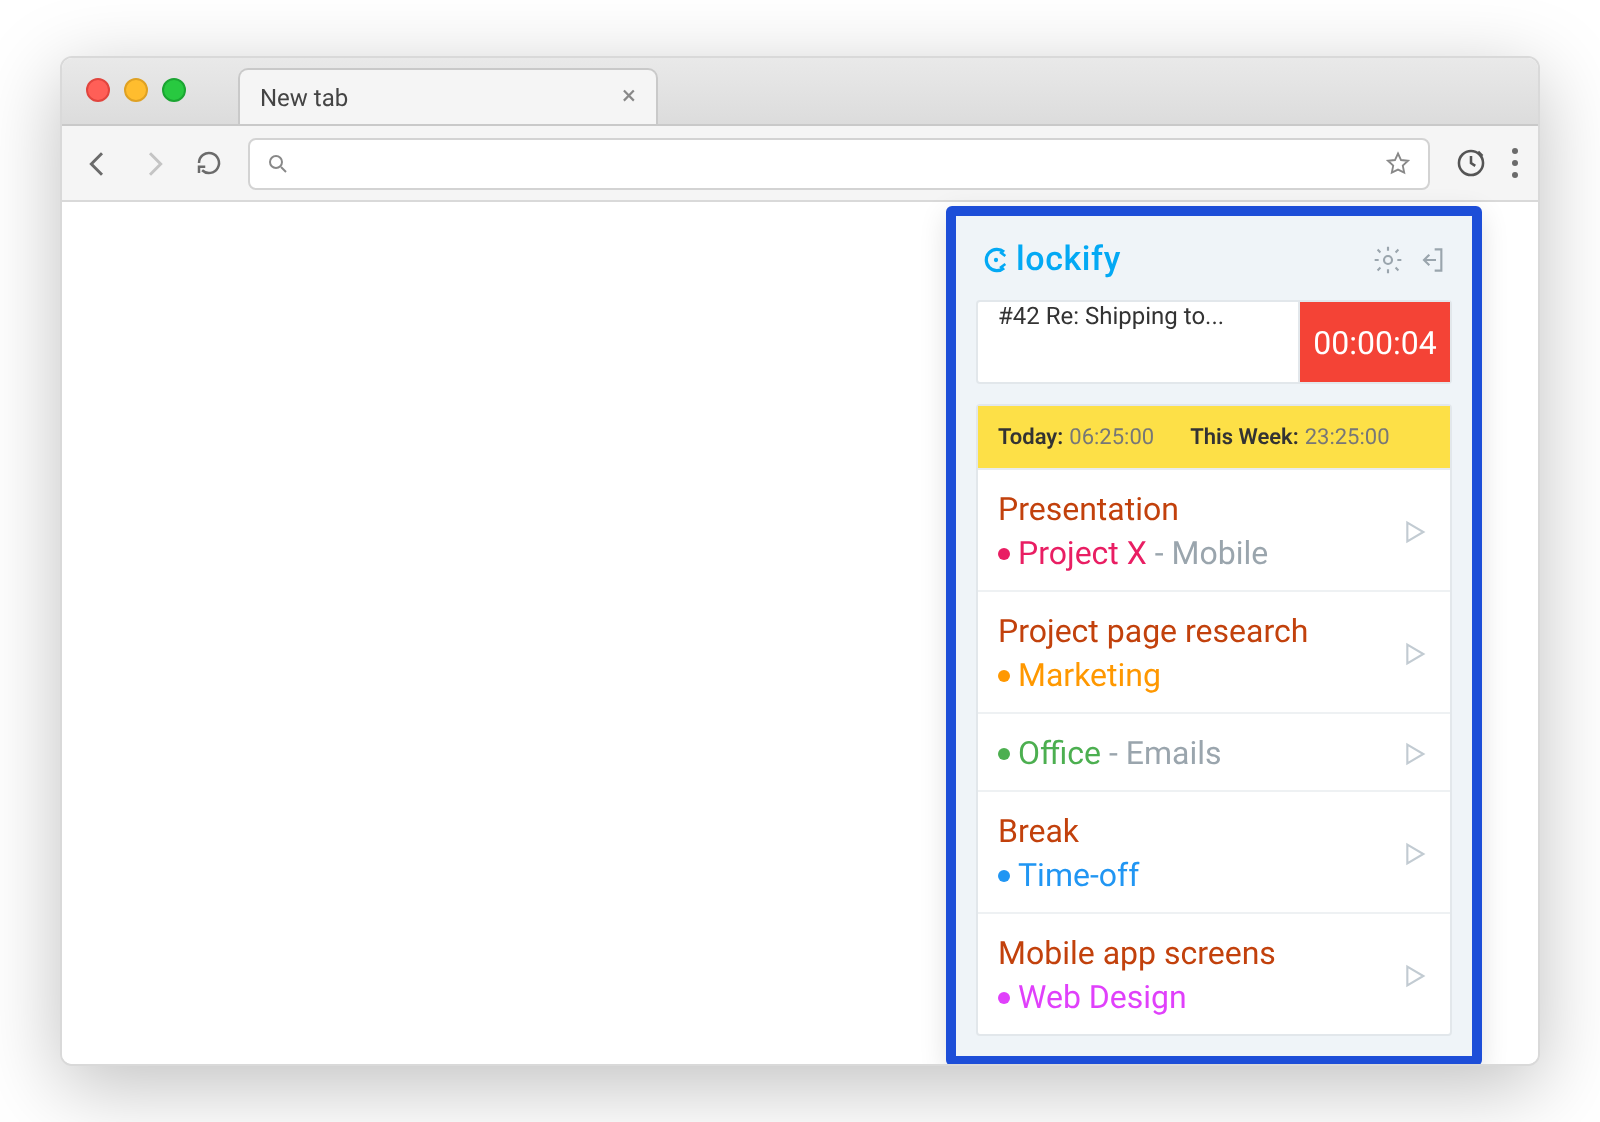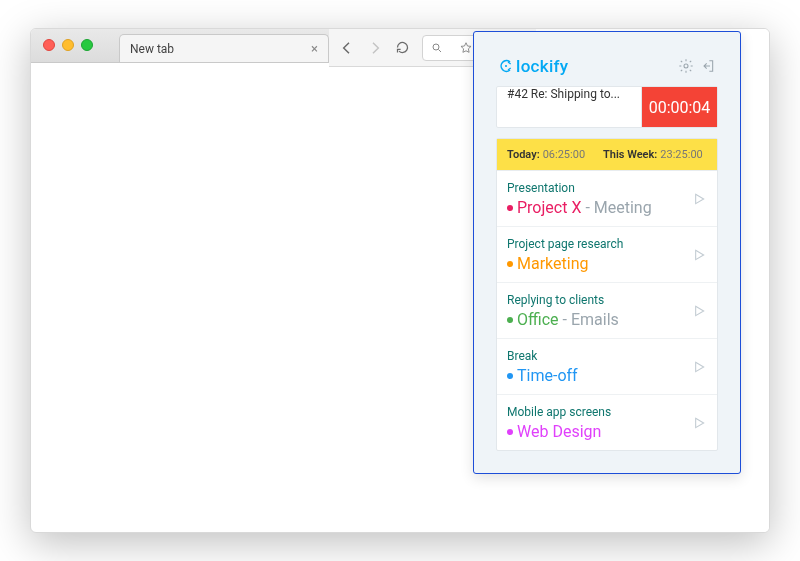--- a/index.html
+++ b/index.html
@@ -12,21 +12,21 @@
   }
   .window {
     position: absolute;
     left: 30px; top: 28px;
     width: 740px; height: 505px;
     background: #fff;
     border: 1px solid #d9d9d9;
     border-radius: 6px;
     box-shadow: 0 10px 40px rgba(0,0,0,0.25);
     overflow: hidden;
-    display: flex; flex-direction: row;
+    display: flex; flex-direction: column;
   }
   
   .titlebar {
     height: 34px;
     background: linear-gradient(#e9e9e9,#dcdcdc);
     border-bottom: 1px solid #c9c9c9;
     display: flex; align-items: flex-end;
     padding-left: 10px;
     position: relative;
   }
@@ -76,24 +76,24 @@
   .menu-dots { color: #6b6b6b; font-size: 16px; letter-spacing: 0; line-height: 4px; display:flex; flex-direction:column; gap:3px; align-items:center;}
   .menu-dots span{ width:3px;height:3px;background:#6b6b6b;border-radius:50%;}
   .content { flex: 1; background: #fff; position: relative; }
 
   
   .popup {
     position: absolute;
     right: 28px; top: 2px;
     width: 268px;
     background: #eff4f8;
-    border: 1px solid #1d4ed8;
+    border: 5px solid #1d4ed8;
     border-radius: 3px;
     box-shadow: 0 4px 14px rgba(0,0,0,0.12);
-    padding: 22px;
+    padding: 10px;
     display: flex; flex-direction: column;
     gap: 10px;
   }
   .popup-header {
     display: flex; align-items: center;
     gap: 6px;
     padding: 2px 2px 0 2px;
   }
   .brand { color: #03a9f4; font-weight: 500; font-size: 17px; letter-spacing: 0.3px; display:flex; align-items:center; gap:2px;}
   .brand .brand-icon{ display:inline-flex; }
@@ -133,21 +133,21 @@
   .summary b { color:#333; font-weight:600; margin-right:3px;}
   .summary span.val{ color:#777; }
   .entry {
     border-bottom: 1px solid #eef1f3;
     padding: 10px 10px 9px 10px;
     display:flex; align-items:center;
     gap:8px;
   }
   .entry:last-child{ border-bottom:none;gap:12px;}
   .entry-main { flex:1; display:flex; flex-direction:column; gap:3px;}
-  .entry-title { font-size:12px; color:#0f766e;}
+  .entry-title { font-size:16px; color:#c2410c;}
   .entry-sub { font-size:16px; display:flex; align-items:center; gap:4px;}
   .dot { width:6px; height:6px; border-radius:50%; display:inline-block;}
   .proj { font-weight:400;}
   .task { color:#9aa5ad;}
   .play { color:#c2cbd2; display:flex;}
   svg { display:block; }
 </style>
 </head>
 <body>
 
@@ -250,21 +250,21 @@
           <span><b>Today:</b><span class="val">06:25:00</span></span>
           <span><b>This Week:</b><span class="val">23:25:00</span></span>
         </div>
         <div id="entries">
             <div class="entry">
               <div class="entry-main">
                 <div class="entry-title">Presentation</div>
                 <div class="entry-sub">
                   <span class="dot" style="background:#e91e63"></span>
                   <span class="proj" style="color:#e91e63">Project X</span> 
-                  <span class="task">- Meeting</span>
+                  <span class="task">- Mobile</span>
                 </div>
               </div>
               <span class="play">
                 <svg width="16" height="16" viewBox="0 0 24 24" fill="none" stroke="currentColor" stroke-width="1.6">
                   <path d="M7 5l12 7-12 7z"></path>
                 </svg>
               </span>
             </div>
             <div class="entry">
               <div class="entry-main">
@@ -275,21 +275,20 @@
                 </div>
               </div>
               <span class="play">
                 <svg width="16" height="16" viewBox="0 0 24 24" fill="none" stroke="currentColor" stroke-width="1.6">
                   <path d="M7 5l12 7-12 7z"></path>
                 </svg>
               </span>
             </div>
             <div class="entry">
               <div class="entry-main">
-                <div class="entry-title">Replying to clients</div>
                 <div class="entry-sub">
                   <span class="dot" style="background:#4caf50"></span>
                   <span class="proj" style="color:#4caf50">Office</span> 
                   <span class="task">- Emails</span>
                 </div>
               </div>
               <span class="play">
                 <svg width="16" height="16" viewBox="0 0 24 24" fill="none" stroke="currentColor" stroke-width="1.6">
                   <path d="M7 5l12 7-12 7z"></path>
                 </svg>

